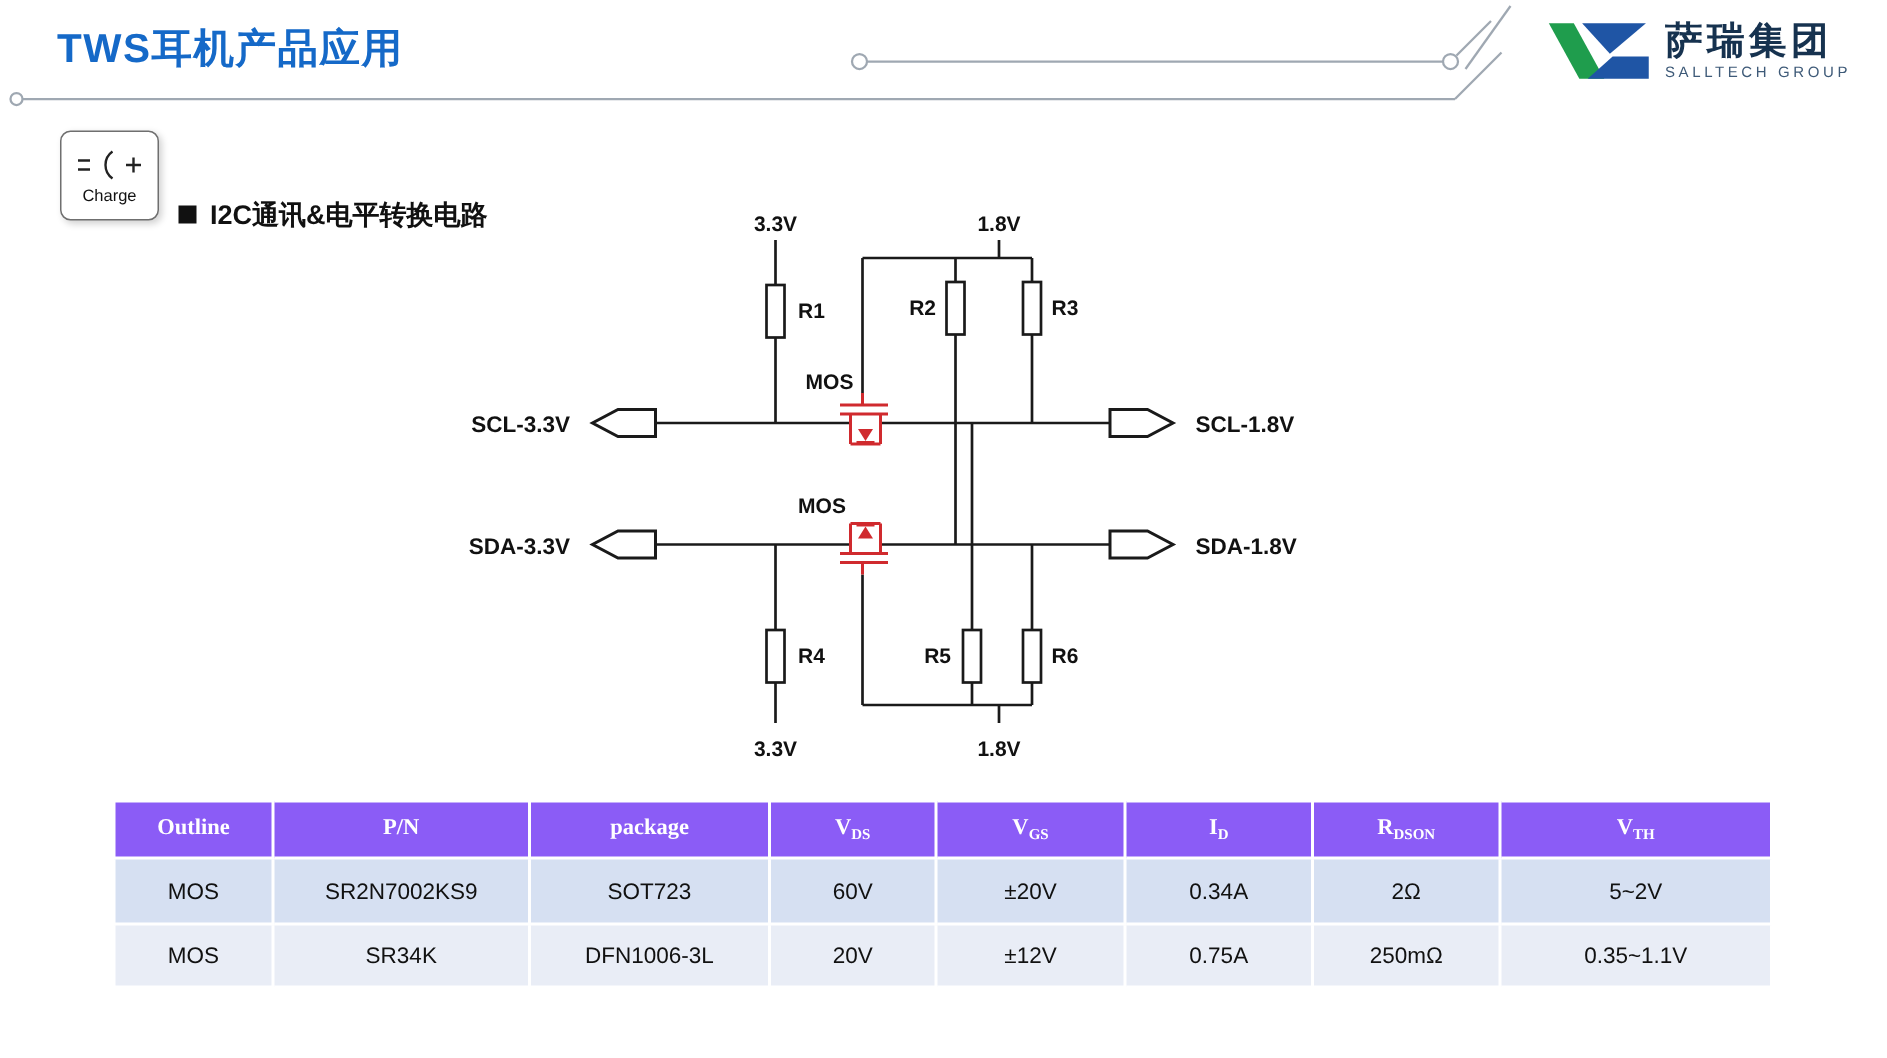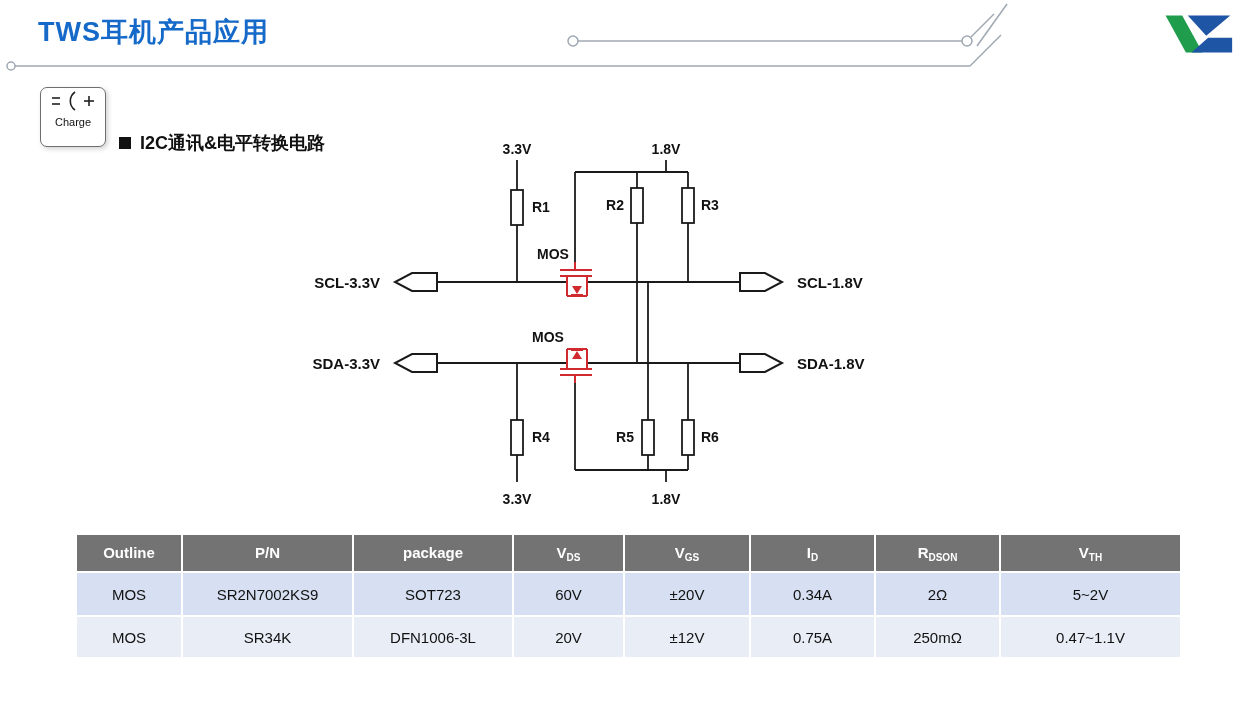--- a/index.html
+++ b/index.html
@@ -7,32 +7,32 @@
          font-family:"Liberation Sans",sans-serif;}
   .page-title{position:absolute;left:38px;top:14px;margin:0;font-size:27px;font-weight:700;
               color:#1569c8;letter-spacing:1px;}
   .decor{position:absolute;left:0;top:0;pointer-events:none;}
   .logo{position:absolute;right:24px;top:8px;display:flex;align-items:center;gap:9px;}
   .logo-text{display:flex;flex-direction:column;}
   .logo-company{font-size:25px;font-weight:700;color:#16324f;letter-spacing:3px;line-height:1.05;}
   .logo-subtitle{font-size:10px;letter-spacing:2.4px;color:#3e5a78;margin-top:3px;}
   .charge-card{position:absolute;left:40px;top:87px;width:64px;height:58px;background:#fff;
                border:1px solid #6f6f6f;border-radius:7px;box-shadow:2px 2px 5px rgba(0,0,0,.18);
-               display:flex;flex-direction:column;align-items:center;gap:2px;}
+               display:flex;flex-direction:column;align-items:center;justify-content:center;gap:2px;}
   .charge-label{font-size:11px;color:#111;}
   .section-heading{position:absolute;left:119px;top:103px;display:flex;align-items:center;gap:9px;margin-top:28px;}
   .bullet{width:12px;height:12px;background:#111;flex:0 0 auto;}
   .section-title{font-size:18px;font-weight:700;color:#111;}
   .circuit{position:absolute;left:0;top:130px;}
   .clabel{font-family:"Liberation Sans",sans-serif;font-size:14px;font-weight:700;fill:#111;}
   .cport{font-size:15px;}
   .spec-table{position:absolute;left:75px;top:533px;width:1105px;border-collapse:collapse;
               table-layout:fixed;}
-  .spec-table th{background:#737373;color:#fff;font-size:15px;font-weight:700;height:36px;
-                 border:2px solid #fff;padding:0;text-align:center;}
+  .spec-table th{background:#8b5cf6;color:#fff;font-size:15px;font-weight:700;height:36px;
+                 border:2px solid #fff;padding:0;text-align:center;font-family:Liberation Serif, serif;}
   .spec-table td{font-size:15px;color:#111;text-align:center;border:2px solid #fff;
                  padding:0;vertical-align:middle;}
   .spec-table tr.row-a td{background:#d6e0f2;height:42px;}
   .spec-table tr.row-b td{background:#e9edf6;height:40px;}
   th .sub{font-size:10px;vertical-align:-3px;font-weight:700;text-align:right;}
 </style>
 </head>
 <body>
 
 <div class="slide">
@@ -51,20 +51,24 @@
       <line x1="1007" y1="4" x2="977" y2="46"></line>
     </g>
   </svg>
 
   <div class="logo">
     <svg width="74" height="52" viewBox="0 0 80 52">
       <polygon points="6,6 24,6 46,46 28,46" fill="#1f9d4d"></polygon>
       <polygon points="30,6 76,6 50,28" fill="#1f55a5"></polygon>
       <polygon points="34,46 78,46 78,30 52,30" fill="#1f55a5"></polygon>
     </svg>
+    <div class="logo-text">
+      <div class="logo-company">萨瑞集团</div>
+      <div class="logo-subtitle">SALLTECH GROUP</div>
+    </div>
   </div>
 
   <div class="charge-card">
     <svg width="50" height="26" viewBox="0 0 50 26">
       <g stroke="#222" stroke-width="1.6" fill="none">
         <line x1="4" y1="10" x2="12" y2="10"></line>
         <line x1="4" y1="16" x2="12" y2="16"></line>
         <path d="M 27 4 A 11 11 0 0 0 27 22"></path>
         <line x1="36" y1="13" x2="46" y2="13"></line>
         <line x1="41" y1="8" x2="41" y2="18"></line>
@@ -198,18 +202,18 @@
         <td>5~2V</td>
       </tr>
       <tr class="row-b">
         <td>MOS</td>
         <td>SR34K</td>
         <td>DFN1006-3L</td>
         <td>20V</td>
         <td>±12V</td>
         <td>0.75A</td>
         <td>250mΩ</td>
-        <td>0.47~1.1V</td>
+        <td>0.35~1.1V</td>
       </tr>
     </tbody>
   </table>
 
 </div>
 
 </body></html>

